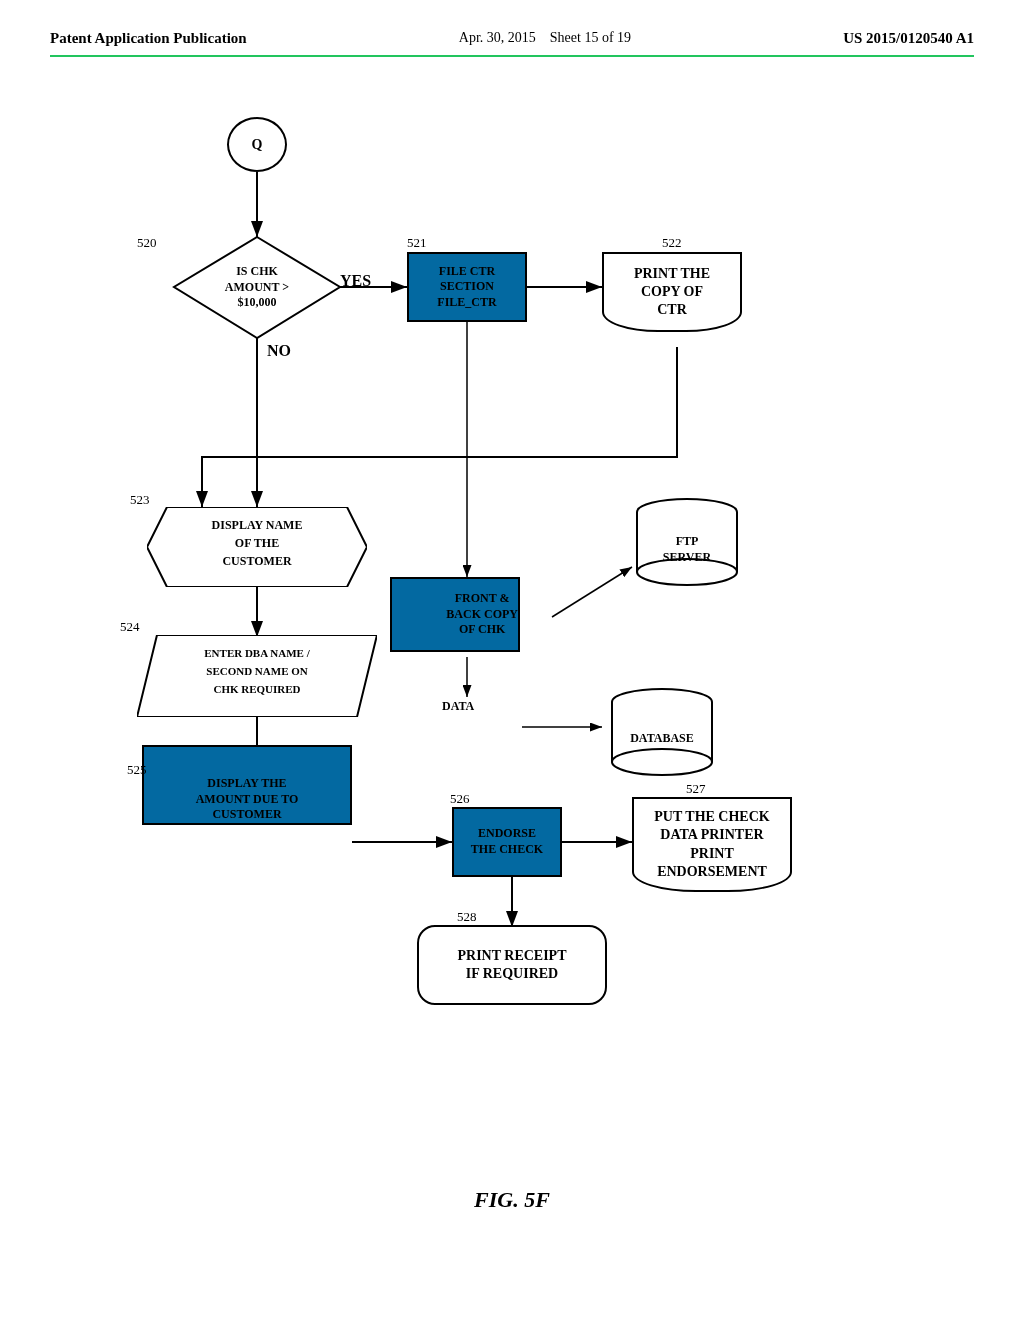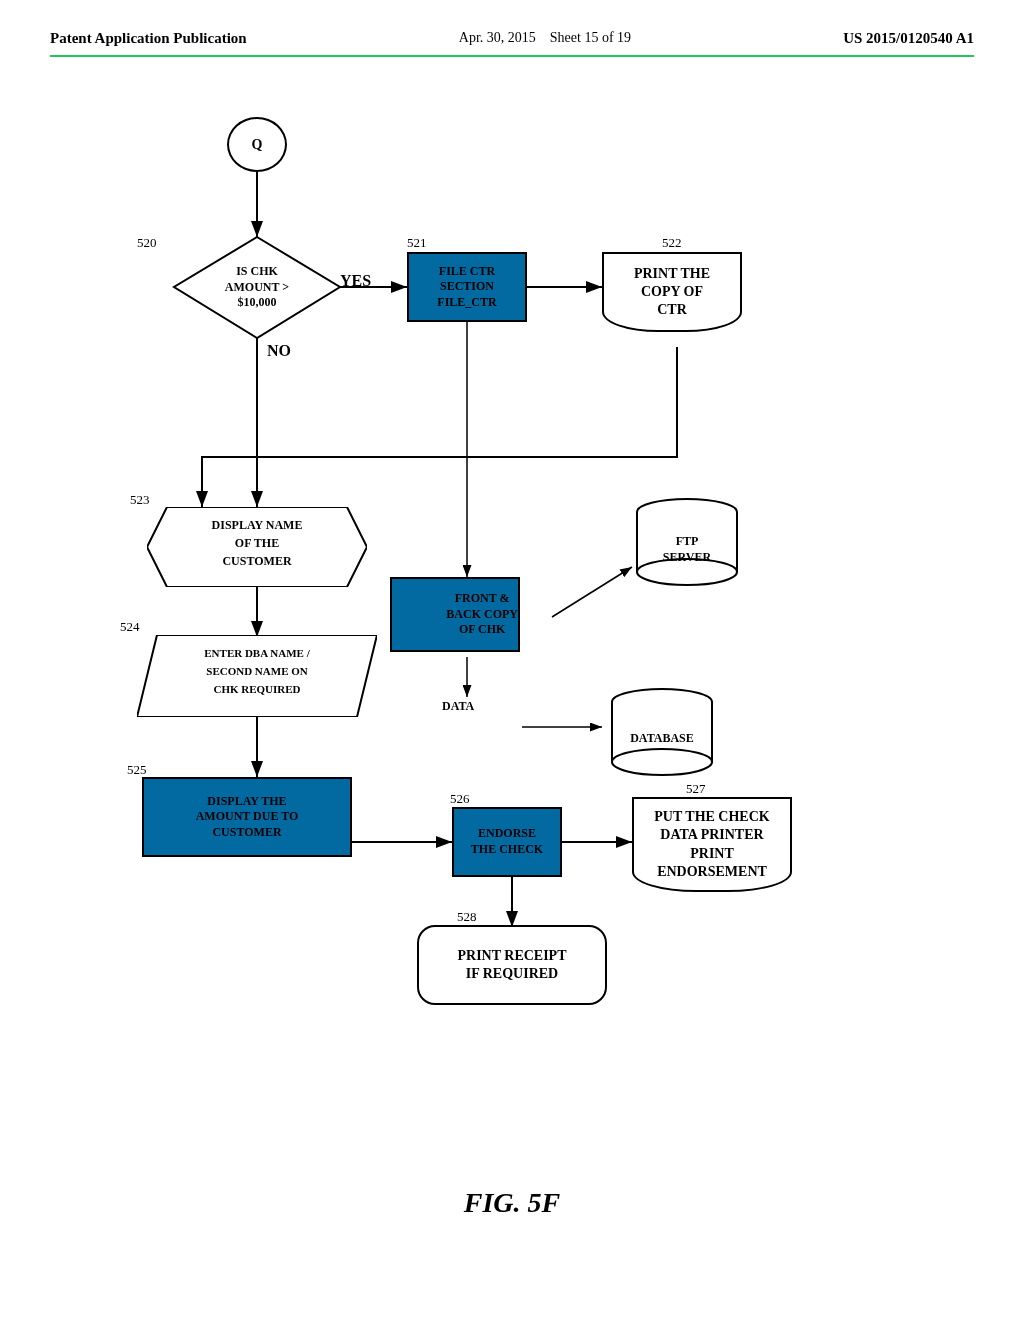--- a/index.html
+++ b/index.html
@@ -124,21 +124,21 @@
     
     .arrow-label {
       position: absolute;
       font-size: 16px;
       font-weight: bold;
     }
 
     
     .fig-caption {
       text-align: center;
-      font-size: 28px;
+      font-size: 22px;
       font-style: italic;
       font-weight: bold;
       margin-top: 10px;
     }
 
     
     .doc-shape {
       position: absolute;
       border: 2px solid #000;
       background: #fff;
@@ -251,21 +251,21 @@
     <div style="position:absolute; left:75px; top:558px; width:240px; height:82px;">
       <svg width="240" height="82" viewBox="0 0 240 82" xmlns="http://www.w3.org/2000/svg">
         <polygon points="20,0 240,0 220,82 0,82" fill="white" stroke="black" stroke-width="2"></polygon>
         <text x="120" y="22" text-anchor="middle" font-family="Times New Roman" font-size="11" font-weight="bold">ENTER DBA NAME /</text>
         <text x="120" y="40" text-anchor="middle" font-family="Times New Roman" font-size="11" font-weight="bold">SECOND NAME ON</text>
         <text x="120" y="58" text-anchor="middle" font-family="Times New Roman" font-size="11" font-weight="bold">CHK REQUIRED</text>
       </svg>
     </div>
     <span class="step-label" style="left:58px; top:542px;">524</span>
 
-    <div class="rect shape" style="left:80px; top:700px; width:210px; height:80px;">
+    <div class="rect shape" style="left:80px; top:668px; width:210px; height:80px;align-items:flex-end;">
       <span style="white-space:pre-line;">DISPLAY THE
 AMOUNT DUE TO
 CUSTOMER</span>
     </div>
     <span class="step-label" style="left:65px; top:685px;">525</span>
 
     <div class="rect shape" style="left:390px; top:730px; width:110px; height:70px;">
       <span style="white-space:pre-line;">ENDORSE
 THE CHECK</span>
     </div>

